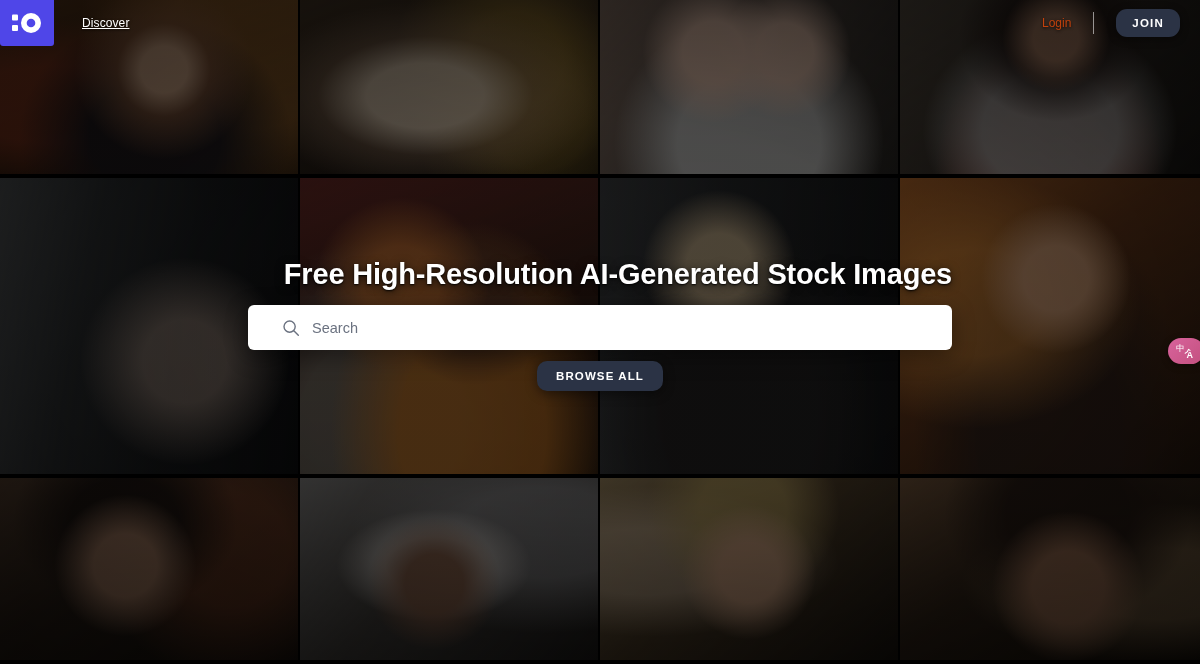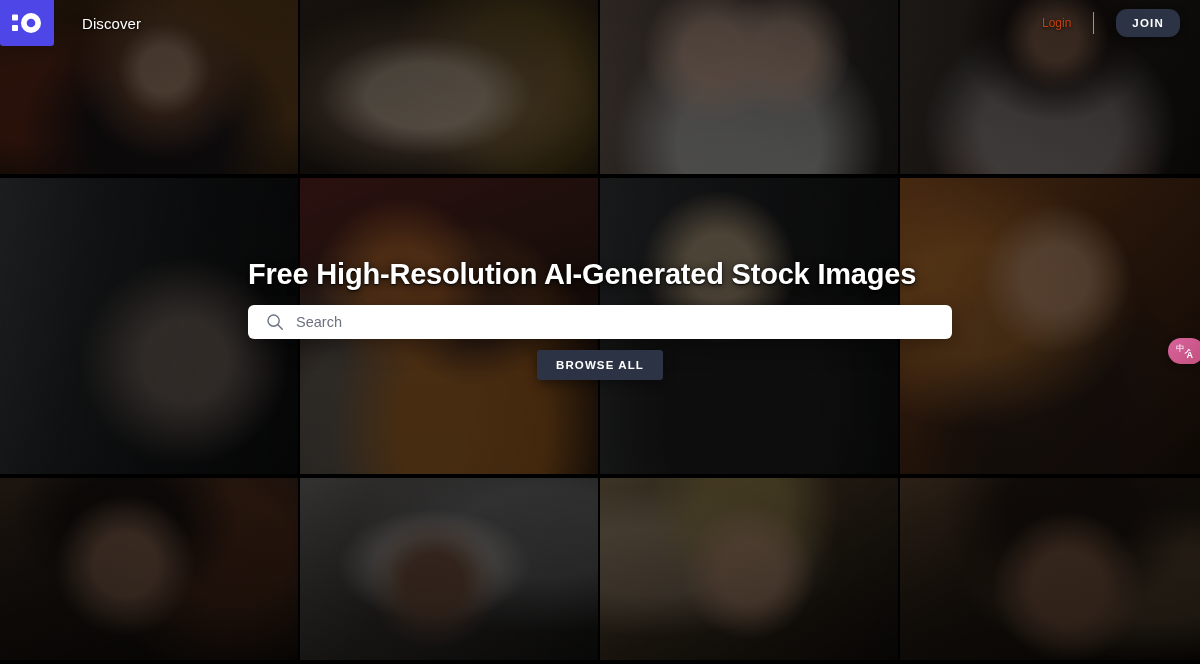--- a/index.html
+++ b/index.html
@@ -148,23 +148,24 @@
     background:#4f46e8;
     display:flex; align-items:center; justify-content:center;
     flex:0 0 auto;
     border-radius:0 0 3px 3px;
     cursor:pointer;
   }
   .logo svg { display:block; }
 
   .nav-left { display:flex; align-items:center; margin-left:28px; }
   .nav-link {
-    color:#fff; font-size:15px; letter-spacing:.1px;
+    color:#fff; font-size:12px; letter-spacing:.1px;
     text-shadow:0 1px 3px rgba(0,0,0,.75);
     cursor:pointer;
+    text-decoration:underline;
   }
   .nav-right {
     margin-left:auto; display:flex; align-items:center; gap:0;
     padding-right:4px;
   }
   .login-link {
     color:#c2410c; font-size:12px; padding:0 18px;
     text-shadow:0 1px 3px rgba(0,0,0,.8);
     cursor:pointer;
   }
@@ -193,52 +194,52 @@
     z-index:15;
     pointer-events:none;
   }
   .hero-inner { pointer-events:auto; width:704px; margin-top:258px; }
 
   .hero-title {
     color:#fff;
     font-size:29px;
     font-weight:bold;
     letter-spacing:-.2px;
-    text-align:left;
+    text-align:right;
     text-shadow:0 2px 10px rgba(0,0,0,.75), 0 1px 2px rgba(0,0,0,.9);
     white-space:nowrap;
   }
 
   .search-wrap {
     margin-top:14px;
-    height:34px;
+    height:45px;
     background:#fff;
     border-radius:6px;
     display:flex; align-items:center;
-    padding:0 18px;
+    padding:0 34px;
     box-shadow:0 6px 22px rgba(0,0,0,.38);
   }
   .search-icon { flex:0 0 auto; display:flex; margin-right:12px; }
   .search-input {
     flex:1 1 auto;
     border:none; outline:none;
     font-size:14.5px;
     color:#3b4252;
     background:transparent;
     font-family:"Liberation Sans", sans-serif;
   }
   .search-input::placeholder { color:#6b7280; }
 
   .browse-row { display:flex; justify-content:center; margin-top:11px; }
   .browse-btn {
     background:#2b3345;
     color:#fff;
     font-size:11.5px; font-weight:bold; letter-spacing:1.1px;
     padding:9px 19px;
-    border:none; border-radius:3px;
+    border:none; border-radius:10px;
     cursor:pointer;
     box-shadow:0 3px 12px rgba(0,0,0,.45);
     font-family:"Liberation Sans", sans-serif;
   }
 
   
   .footer {
     position:absolute;
     left:0; right:0; bottom:14px;
     display:flex; justify-content:center; align-items:center;

